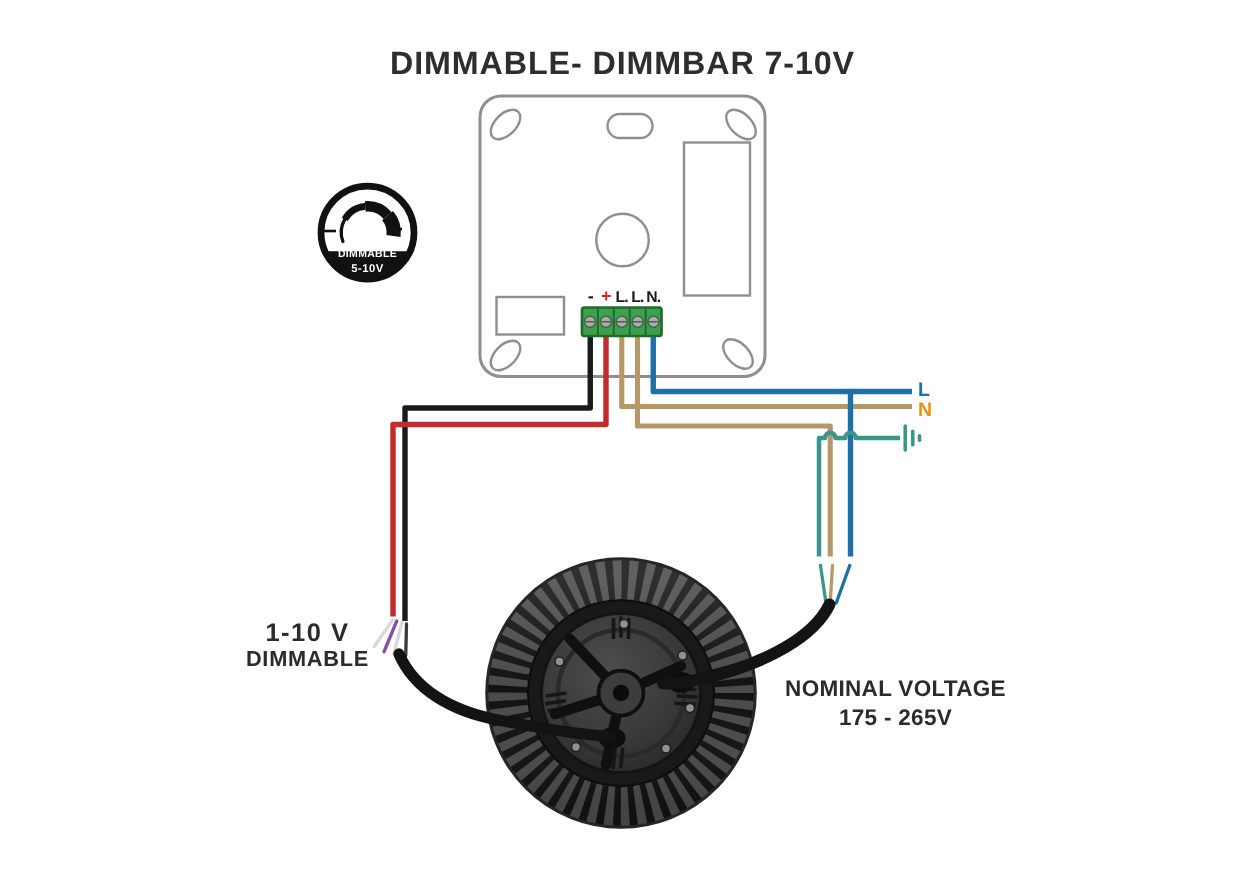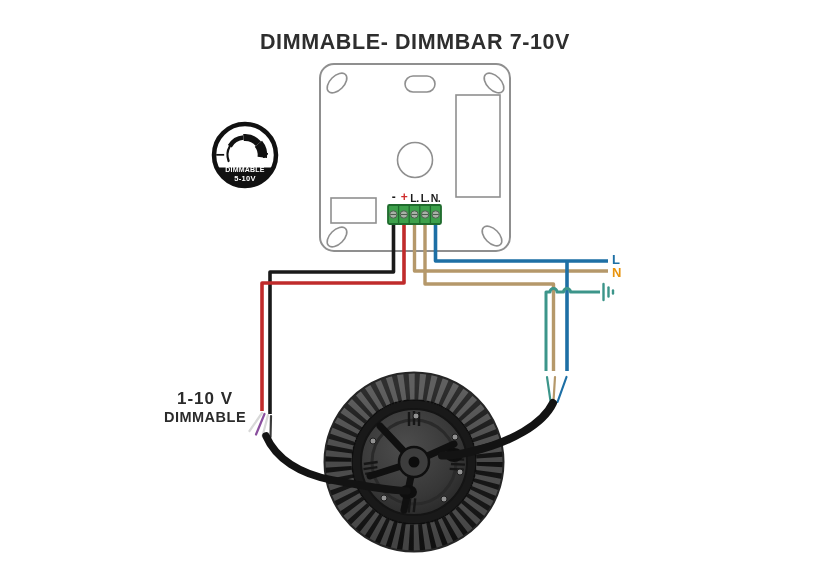--- a/index.html
+++ b/index.html
@@ -5,21 +5,21 @@
   html,body{margin:0;padding:0;background:#fff;}
   .canvas{
     position:relative;width:830px;height:584px;background:#ffffff;
     font-family:"Liberation Sans",sans-serif;overflow:hidden;
   }
   .abs{position:absolute;}
   .lbl{position:absolute;font-weight:bold;color:#2b2b2b;white-space:nowrap;}
   .title{left:0;top:30px;width:830px;text-align:center;font-size:21.5px;letter-spacing:.6px;color:#2e2e2e;}
   .term-lbl{font-size:10.5px;width:12px;text-align:center;top:192px;color:#1a1a1a;letter-spacing:-0.5px;}
   .term-lbl.sym{font-size:12px;top:190px;}
-  .dim-label{left:140px;top:389px;width:130px;text-align:center;line-height:1.15;}
+  .dim-label{left:140px;top:412px;width:130px;text-align:center;line-height:1.15;}
   .dim-label .l1{font-size:17px;letter-spacing:1px;}
   .dim-label .l2{font-size:14.5px;letter-spacing:.5px;}
   .volt-label{left:513px;top:451px;width:168px;text-align:center;line-height:1.25;font-size:15px;letter-spacing:.2px;}
   .icon-txt{color:#ffffff;text-align:center;line-height:1;}
   svg{display:block;}
 </style>
 </head>
 <body>
 
 <div class="canvas">
@@ -195,15 +195,17 @@
 
   <span class="lbl" style="left: 612px; top: 252px; font-size: 13px; color: rgb(29, 111, 165);">L</span>
   <span class="lbl" style="left:612px;top:265px;font-size:13px;color:#e8930c;">N</span>
 
   <div class="lbl dim-label">
     <div class="l1">1-10 V</div>
     <div class="l2">DIMMABLE</div>
   </div>
 
   <div class="lbl volt-label">
+    <div>NOMINAL VOLTAGE</div>
+    <div>175 - 265V</div>
   </div>
 
 </div>
 
 </body></html>

